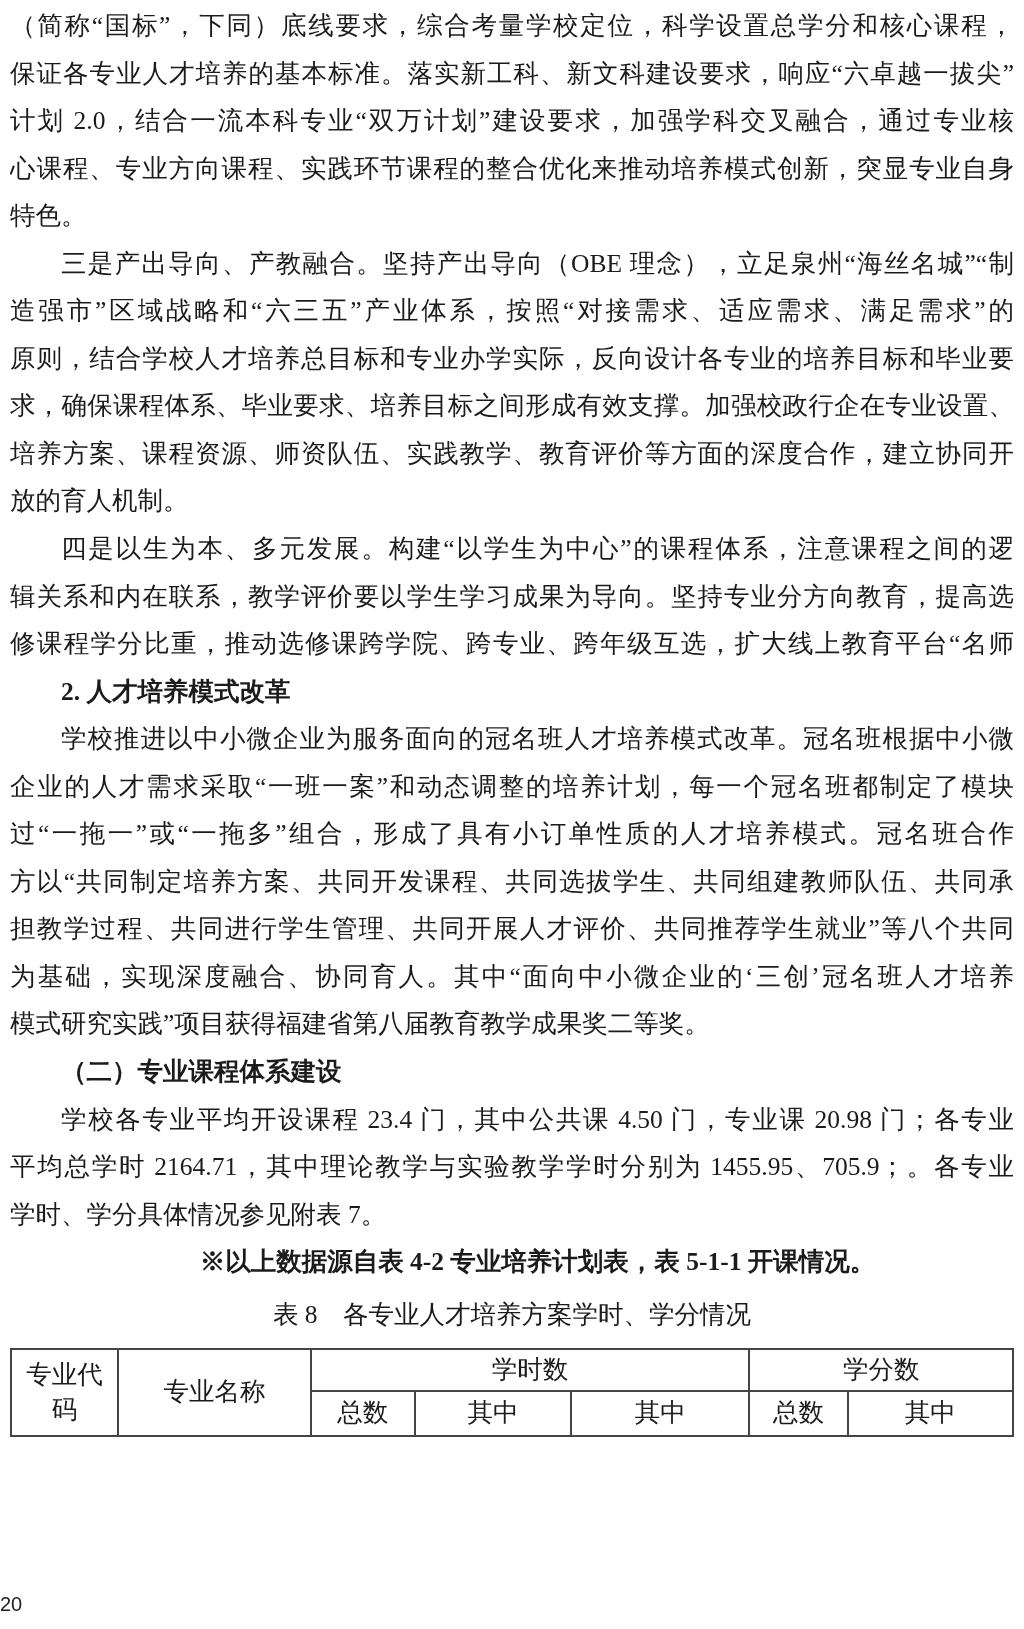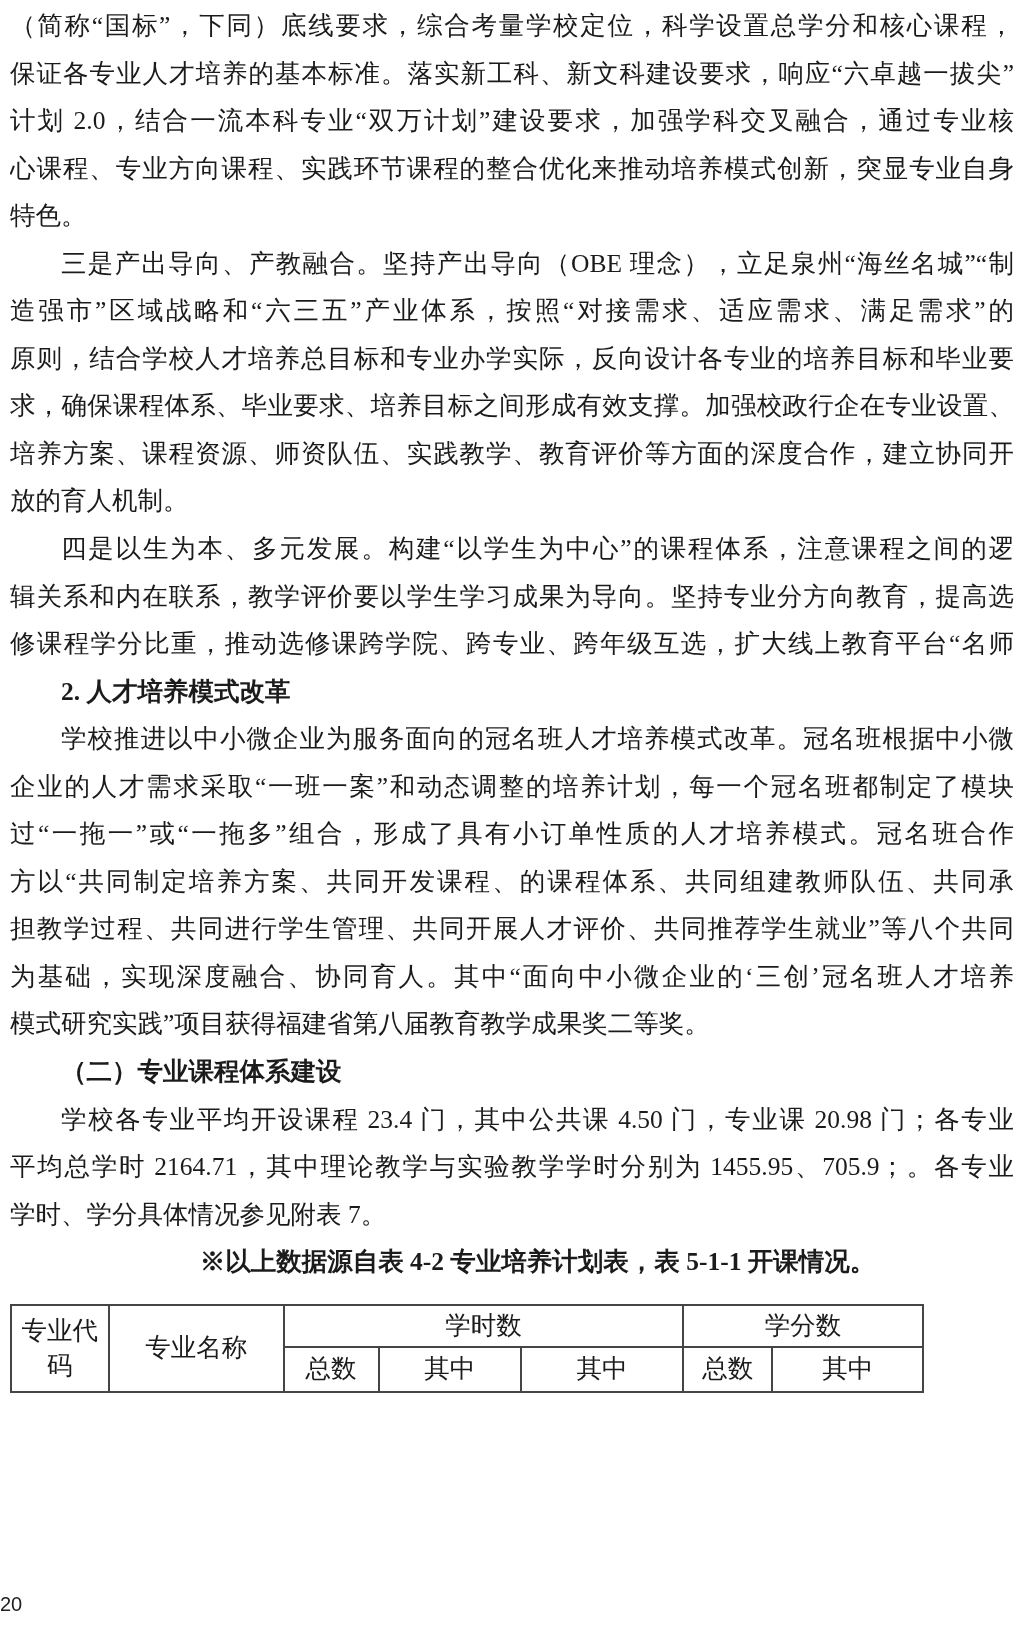--- a/index.html
+++ b/index.html
@@ -33,21 +33,21 @@
   .indent{text-indent:2em;}
   .caption{
     margin-top:14px;
     height:30px;
     line-height:30px;
     font-size:25.5px;
     text-align:center;
   }
   table.t8{
     margin-top:18px;
-    width:914px;
+    width:1004px;
     border-collapse:collapse;
     table-layout:fixed;
   }
   table.t8 td{
     border:2px solid #454545;
     font-size:25.5px;
     font-weight:normal;
     text-align:center;
     vertical-align:middle;
     padding:0 8px;
@@ -84,31 +84,32 @@
       <div class="line body">求，确保课程体系、毕业要求、培养目标之间形成有效支撑。加强校政行企在专业设置、</div>
       <div class="line body">培养方案、课程资源、师资队伍、实践教学、教育评价等方面的深度合作，建立协同开</div>
       <div class="line end">放的育人机制。</div>
       <div class="line body indent">四是以生为本、多元发展。构建“以学生为中心”的课程体系，注意课程之间的逻</div>
       <div class="line body">辑关系和内在联系，教学评价要以学生学习成果为导向。坚持专业分方向教育，提高选</div>
       <div class="line body">修课程学分比重，推动选修课跨学院、跨专业、跨年级互选，扩大线上教育平台“名师</div>
       <div class="line heading indent">2. 人才培养模式改革</div>
       <div class="line body indent">学校推进以中小微企业为服务面向的冠名班人才培养模式改革。冠名班根据中小微</div>
       <div class="line body">企业的人才需求采取“一班一案”和动态调整的培养计划，每一个冠名班都制定了模块</div>
       <div class="line body">过“一拖一”或“一拖多”组合，形成了具有小订单性质的人才培养模式。冠名班合作</div>
-      <div class="line body">方以“共同制定培养方案、共同开发课程、的课程体系、共同组建教师队伍、共同承</div>
+      <div class="line body">方以“共同制定培养方案、共同开发课程、共同选拔学生、共同组建教师队伍、共同承</div>
       <div class="line body">担教学过程、共同进行学生管理、共同开展人才评价、共同推荐学生就业”等八个共同</div>
       <div class="line body">为基础，实现深度融合、协同育人。其中“面向中小微企业的‘三创’冠名班人才培养</div>
       <div class="line end">模式研究实践”项目获得福建省第八届教育教学成果奖二等奖。</div>
       <div class="line heading indent">（二）专业课程体系建设</div>
       <div class="line body indent">学校各专业平均开设课程 23.4 门，其中公共课 4.50 门，专业课 20.98 门；各专业</div>
       <div class="line body">平均总学时 2164.71，其中理论教学与实验教学学时分别为 1455.95、705.9；。各专业</div>
       <div class="line end">学时、学分具体情况参见附表 7。</div>
       <div class="line note indent">※以上数据源自表 4-2 专业培养计划表，表 5-1-1 开课情况。</div>
     </div>
 
+  <div class="caption">表 8　各专业人才培养方案学时、学分情况</div>
 
   <table class="t8">
     <colgroup>
       <col style="width:10.7%">
       <col style="width:19.2%">
       <col style="width:10.4%">
       <col style="width:15.6%">
       <col style="width:17.8%">
       <col style="width:9.8%">
       <col style="width:16.5%">

